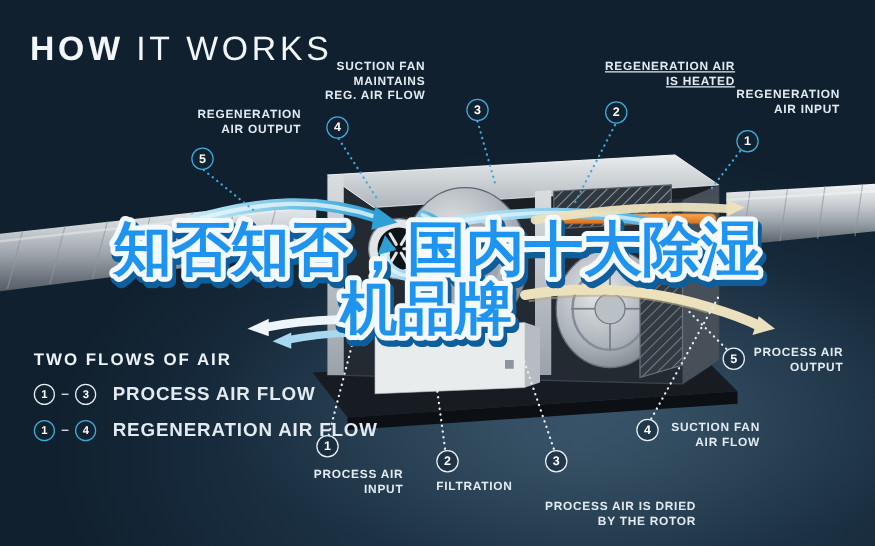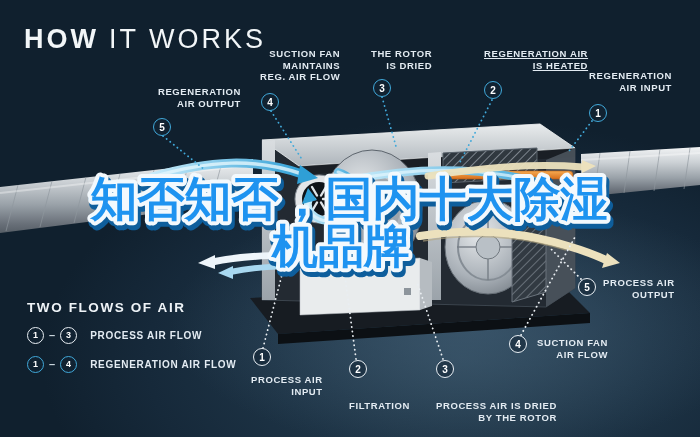--- a/index.html
+++ b/index.html
@@ -18,46 +18,46 @@
 
   
   .lbl{position:absolute;color:#e3ebf2;font-size:9.5px;font-weight:bold;letter-spacing:.6px;line-height:11.5px;white-space:nowrap;z-index:4;}
   .lbl span{display:block;text-align:right;}
   #tl5{left:141px;top:86px;width:100px;text-align:center;}
   #tl4{left:260px;top:48px;}
   #tl3{left:371px;top:48px;}
   #tl2{left:484px;top:48px;text-decoration:underline;}
   #tl1{left:589px;top:70px;}
   #bl1{left:251px;top:374px;}
-  #bl2{left:349px;top:384px;margin-top:16px;}
+  #bl2{left:349px;top:384px;}
   #bl3{left:436px;top:400px;}
   #bl4{left:537px;top:337px;}
   #bl5{left:603px;top:277px;}
 
   
   .badge{position:absolute;width:18px;height:18px;border-radius:50%;box-sizing:border-box;
     display:flex;align-items:center;justify-content:center;color:#fff;font-size:10px;font-weight:bold;
     background:rgba(18,36,52,.55);z-index:4;}
   .badge.blue{border:1.6px solid #41a9da;}
   .badge.white{border:1.6px solid #e9eff4;}
   #bg5t{left:153px;top:118px;} #bg4t{left:261px;top:93px;} #bg3t{left:373px;top:79px;}
   #bg2t{left:484px;top:81px;}  #bg1t{left:589px;top:104px;}
   #bg1b{left:253px;top:348px;} #bg2b{left:349px;top:360px;} #bg3b{left:436px;top:360px;}
   #bg4b{left:509px;top:335px;} #bg5b{left:578px;top:278px;}
 
   
-  #legend{position:absolute;left:27px;top:300px;z-index:4;}
+  #legend{position:absolute;left:27px;top:280px;z-index:4;}
   #legend .lg-title{color:#eef3f7;font-size:13.5px;font-weight:bold;letter-spacing:1.6px;white-space:nowrap;}
   .lg-row{display:flex;align-items:center;margin-top:11px;height:18px;}
   .lg-badge{width:17px;height:17px;border-radius:50%;box-sizing:border-box;display:flex;align-items:center;justify-content:center;
     color:#fff;font-size:9px;font-weight:bold;background:rgba(18,36,52,.4);}
   .lg-row.white .lg-badge{border:1.5px solid #e9eff4;}
   .lg-row.blue  .lg-badge{border:1.5px solid #41a9da;}
   .lg-dash{color:#cdd8e0;font-weight:bold;margin:0 5px;font-size:11px;}
-  .lg-label{color:#e3ebf2;font-size:10px;font-weight:bold;letter-spacing:.7px;margin-left:13px;white-space:nowrap;}
+  .lg-label{color:#e3ebf2;font-size:15px;font-weight:bold;letter-spacing:.7px;margin-left:13px;white-space:nowrap;}
 
   
   #overlay-svg{z-index:6;pointer-events:none;}
 </style>
 </head>
 <body>
 
 <div id="stage">
 
   <svg class="layer" width="700" height="437" viewBox="0 0 700 437">
@@ -236,24 +236,20 @@
 
   <div class="lbl" id="tl4">
     <span>SUCTION FAN</span>
     <span>MAINTAINS</span>
     <span>REG. AIR FLOW</span>
   </div>
   <div class="badge blue" id="bg4t">
       <span>4</span>
     </div>
 
-  <div class="lbl" id="tl3">
-    <span>THE ROTOR</span>
-    <span>IS DRIED</span>
-  </div>
   <div class="badge blue" id="bg3t">
       <span>3</span>
     </div>
 
   <div class="lbl" id="tl2">
     <span>REGENERATION AIR</span>
     <span>IS HEATED</span>
   </div>
   <div class="badge blue" id="bg2t">
       <span>2</span>

